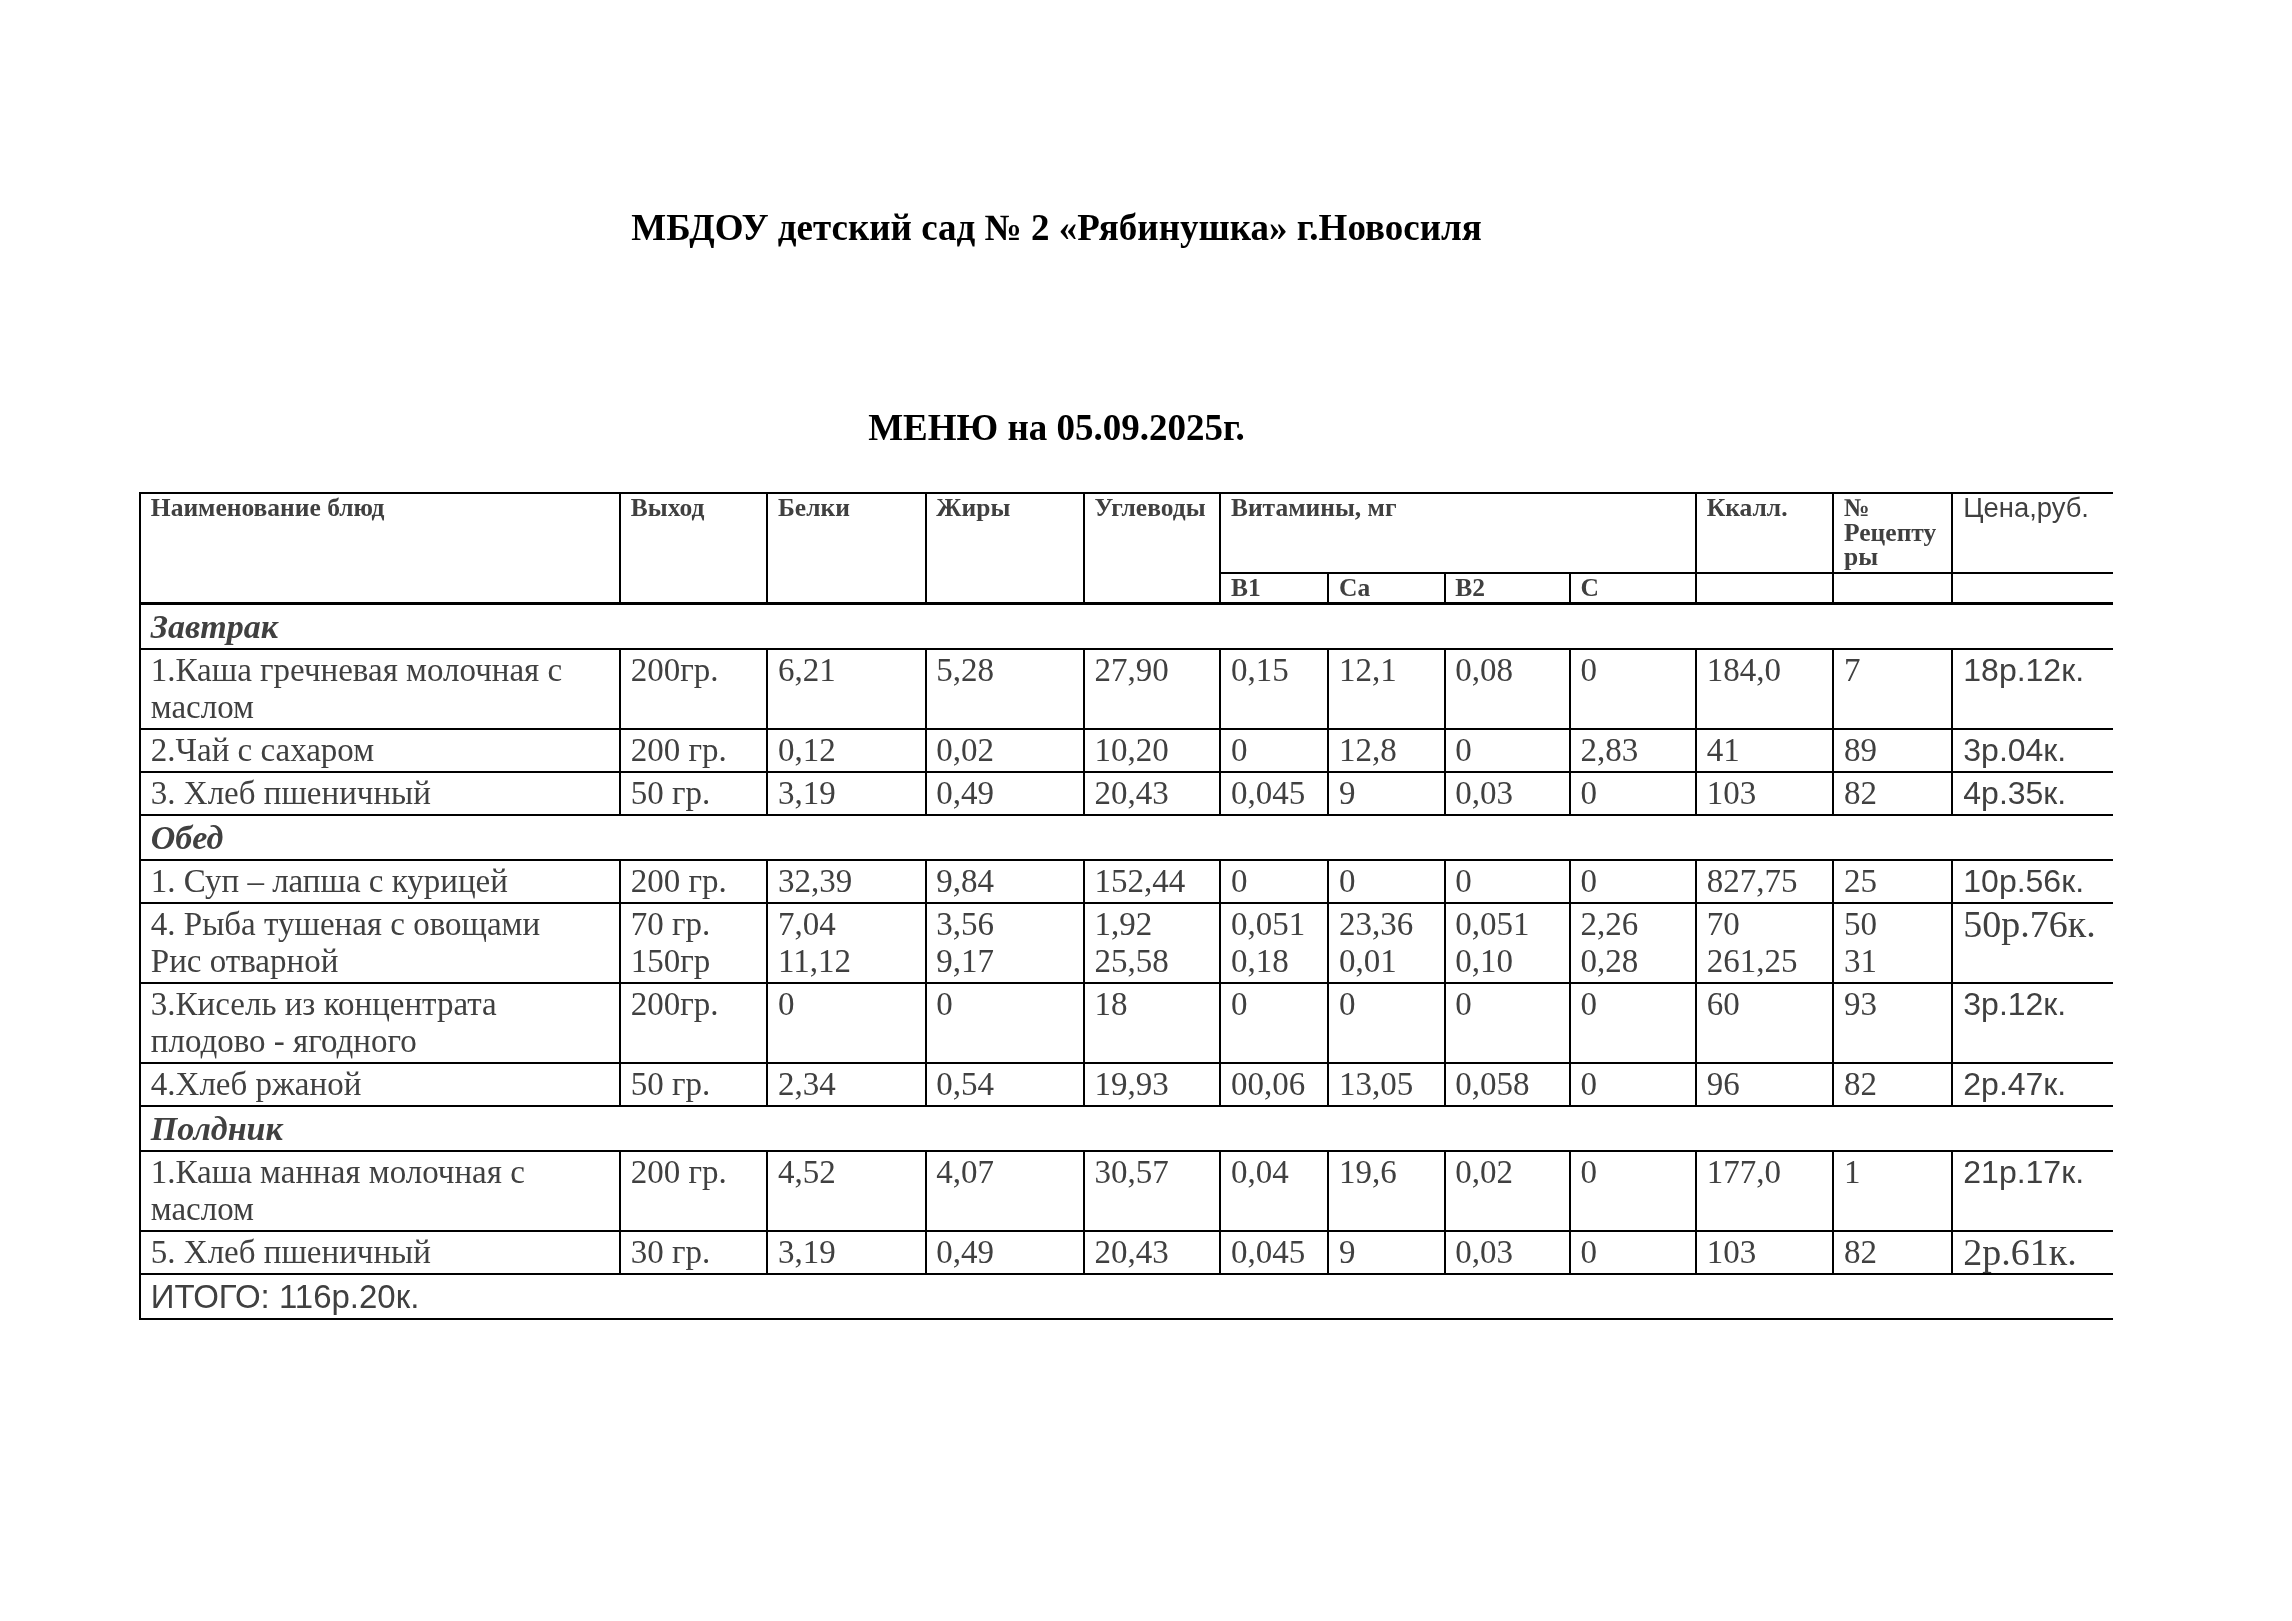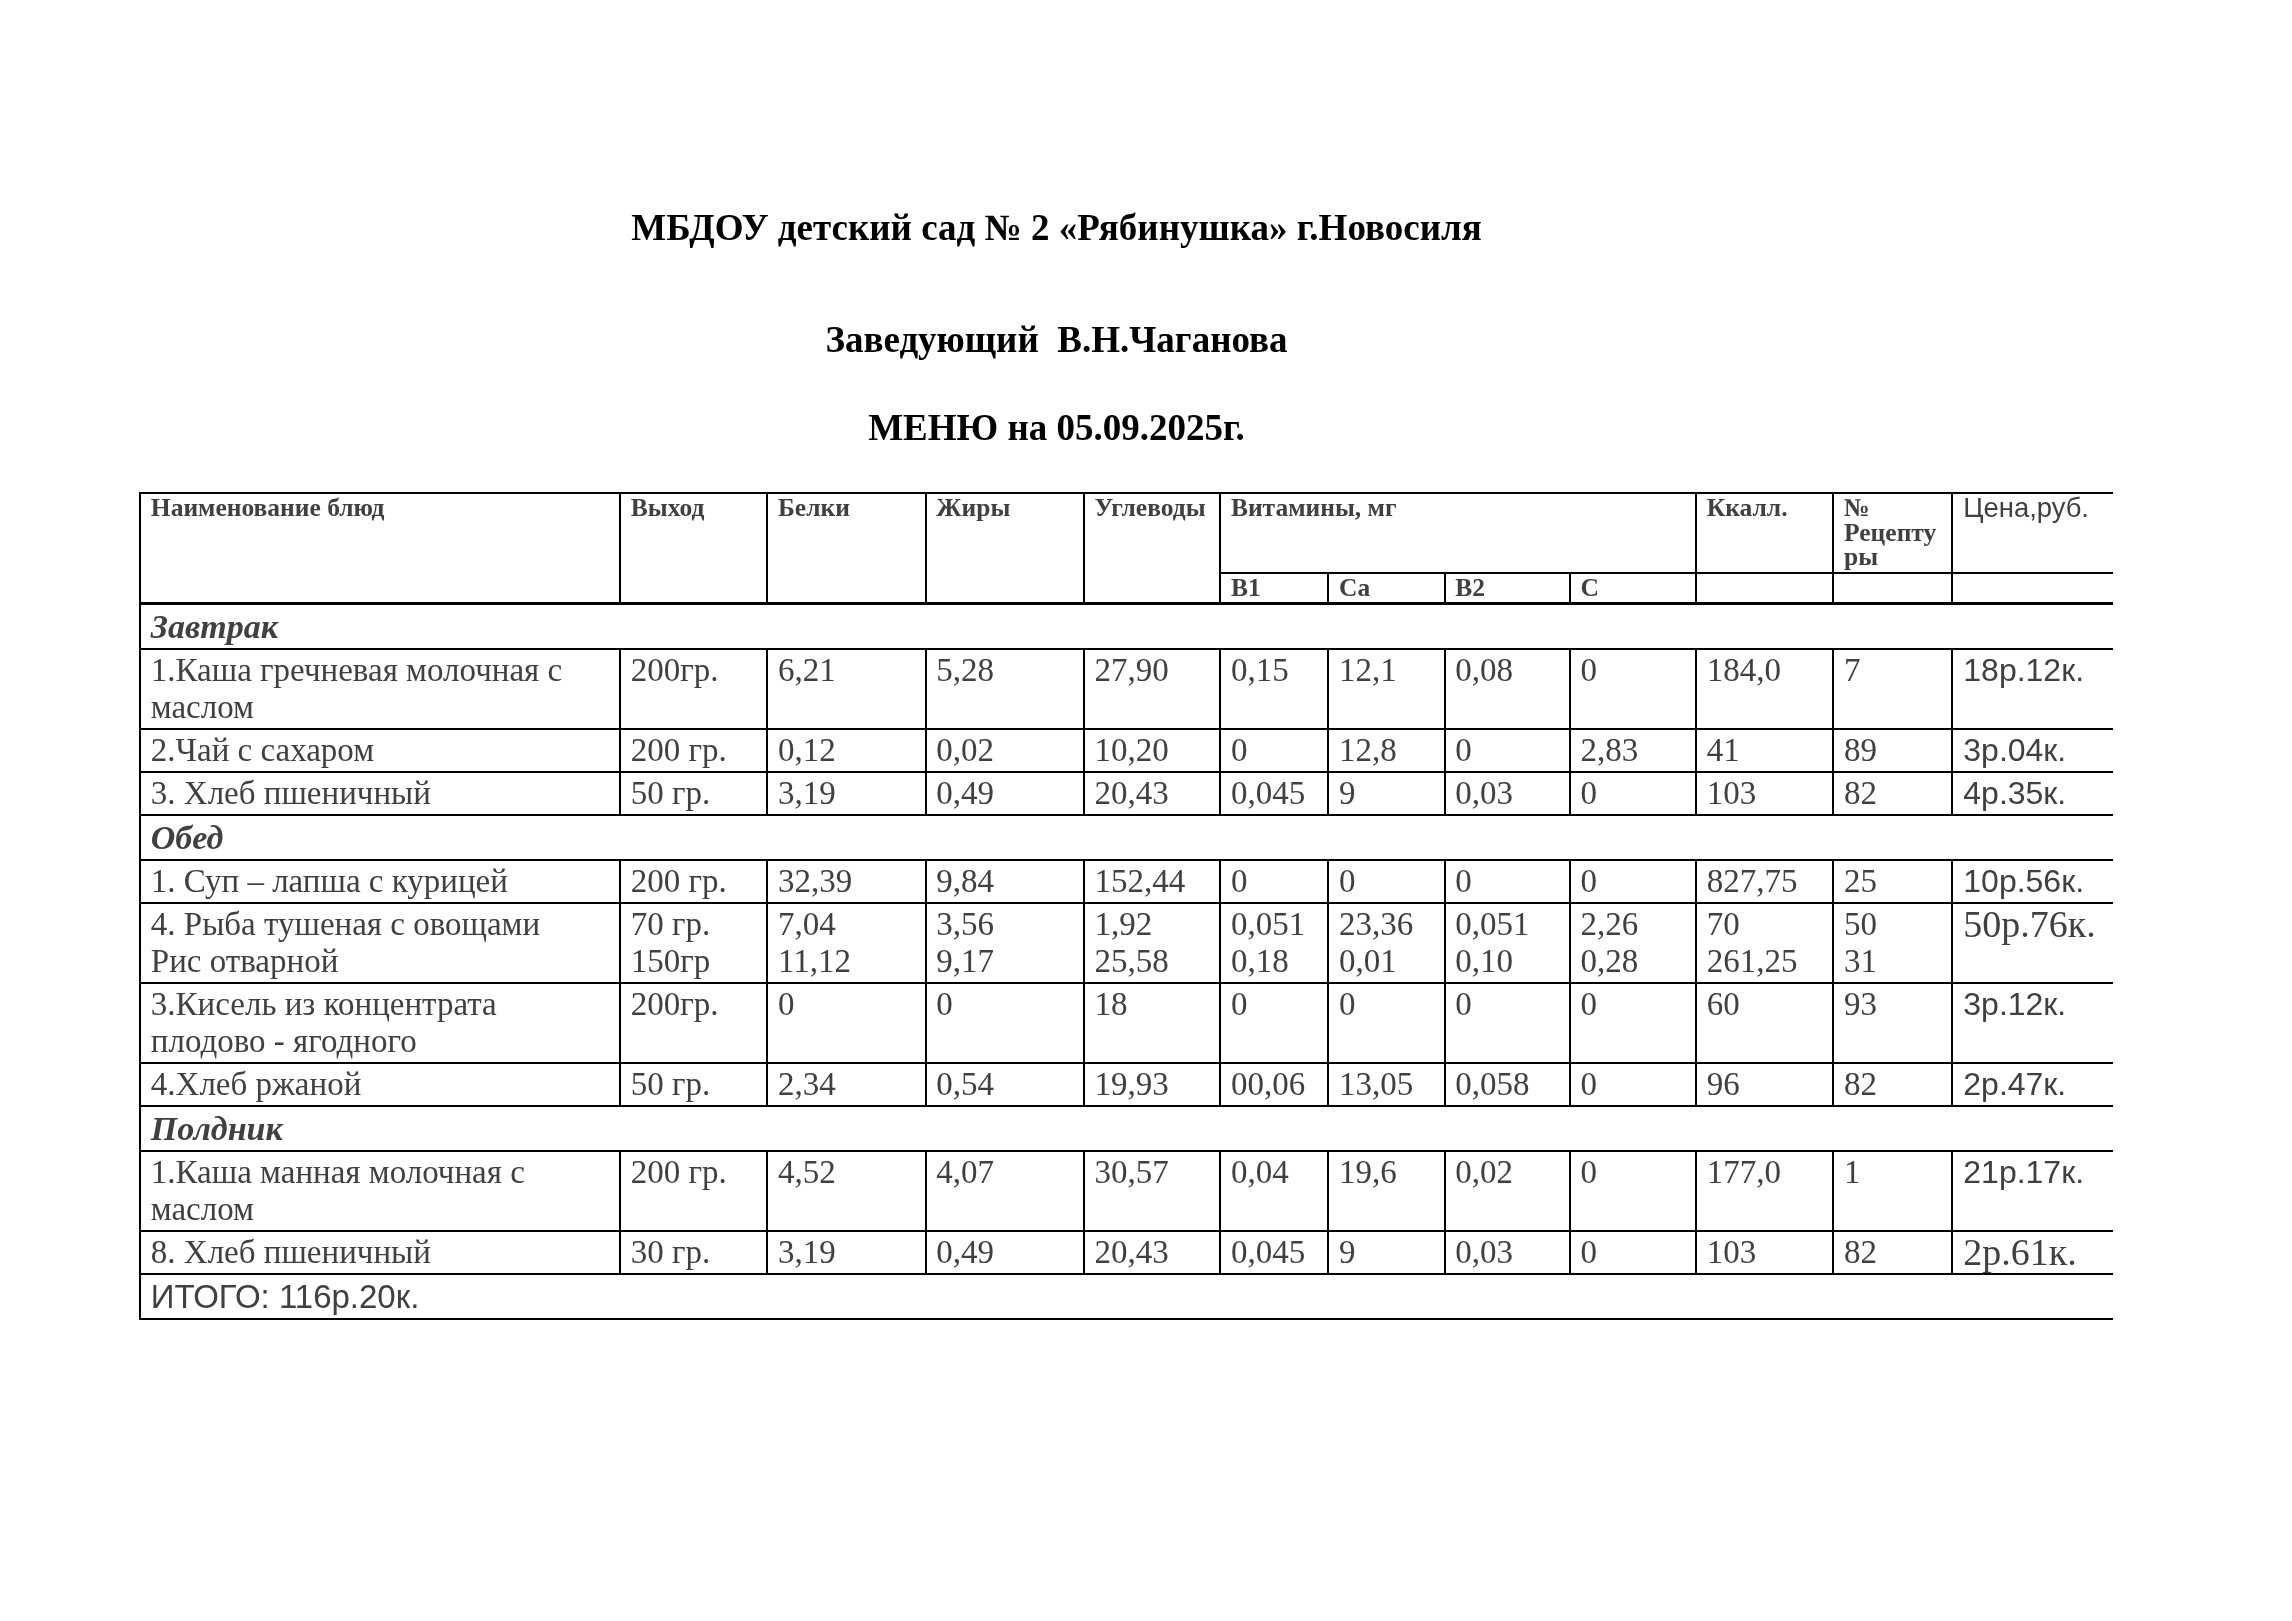--- a/index.html
+++ b/index.html
@@ -101,21 +101,20 @@
     line-height: 39px;
     border-top: 2.9px solid #000;
   }
 </style>
 </head>
 <body>
 
 <div class="page">
 
   <div class="doc-title t1">МБДОУ детский сад № 2 «Рябинушка» г.Новосиля</div>
-  <div class="doc-title t2">Заведующий  В.Н.Чаганова</div>
   <div class="doc-title t3">МЕНЮ на 05.09.2025г.</div>
 
   <table class="menu">
     <colgroup>
       <col style="width:479px">
       <col style="width:147px">
       <col style="width:158px">
       <col style="width:158px">
       <col style="width:136px">
       <col style="width:108px">
@@ -278,21 +277,21 @@
           <td>30,57</td>
           <td>0,04</td>
           <td>19,6</td>
           <td>0,02</td>
           <td>0</td>
           <td>177,0</td>
           <td>1</td>
           <td class="price">21р.17к.</td>
         </tr>
         <tr class="row">
-          <td>8. Хлеб пшеничный</td>
+          <td>5. Хлеб пшеничный</td>
           <td>30 гр.</td>
           <td>3,19</td>
           <td>0,49</td>
           <td>20,43</td>
           <td>0,045</td>
           <td>9</td>
           <td>0,03</td>
           <td>0</td>
           <td>103</td>
           <td>82</td>

